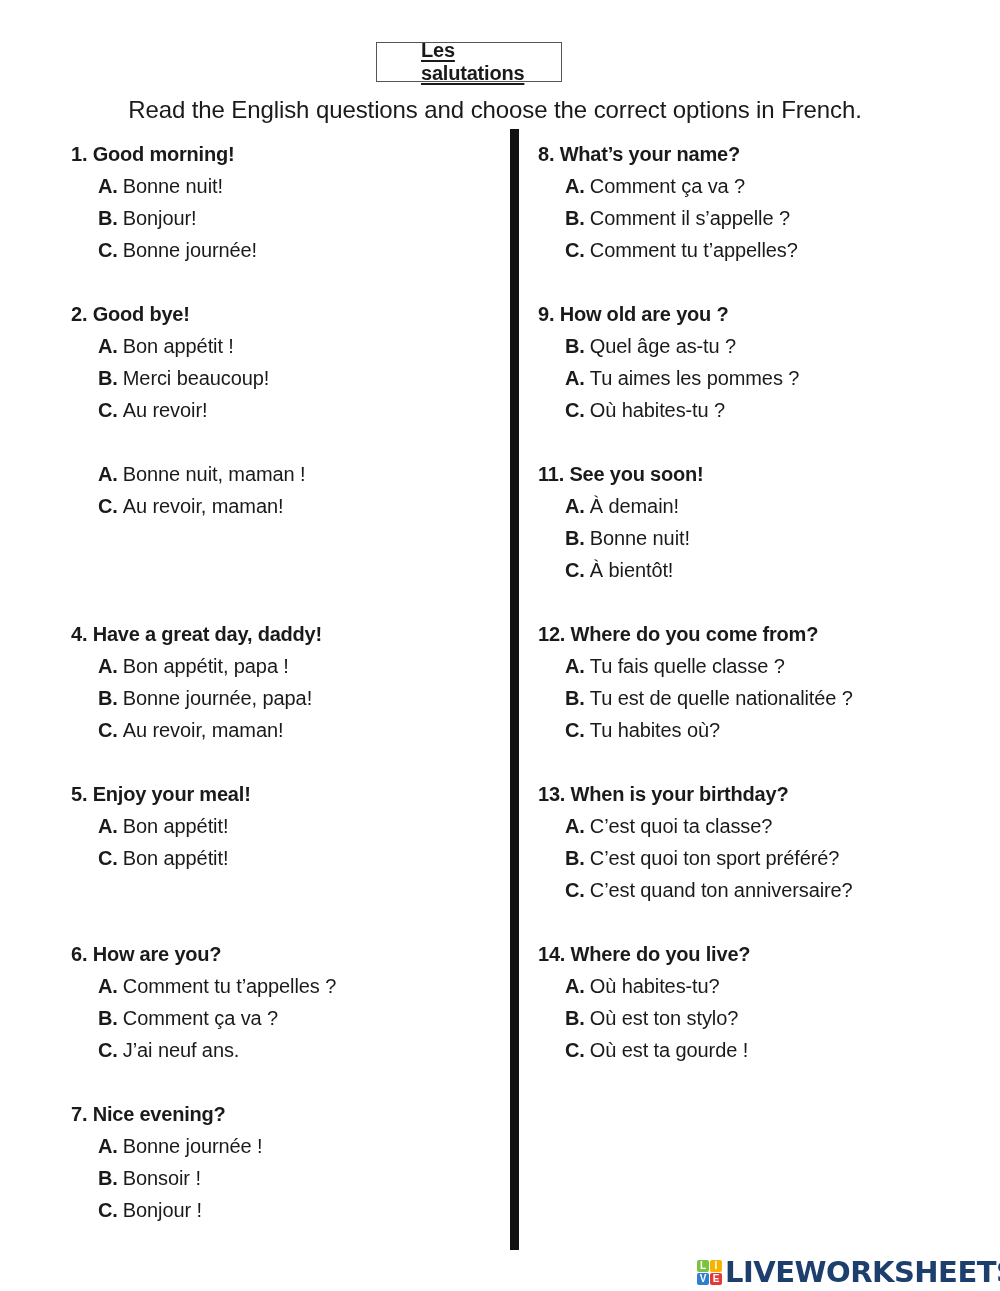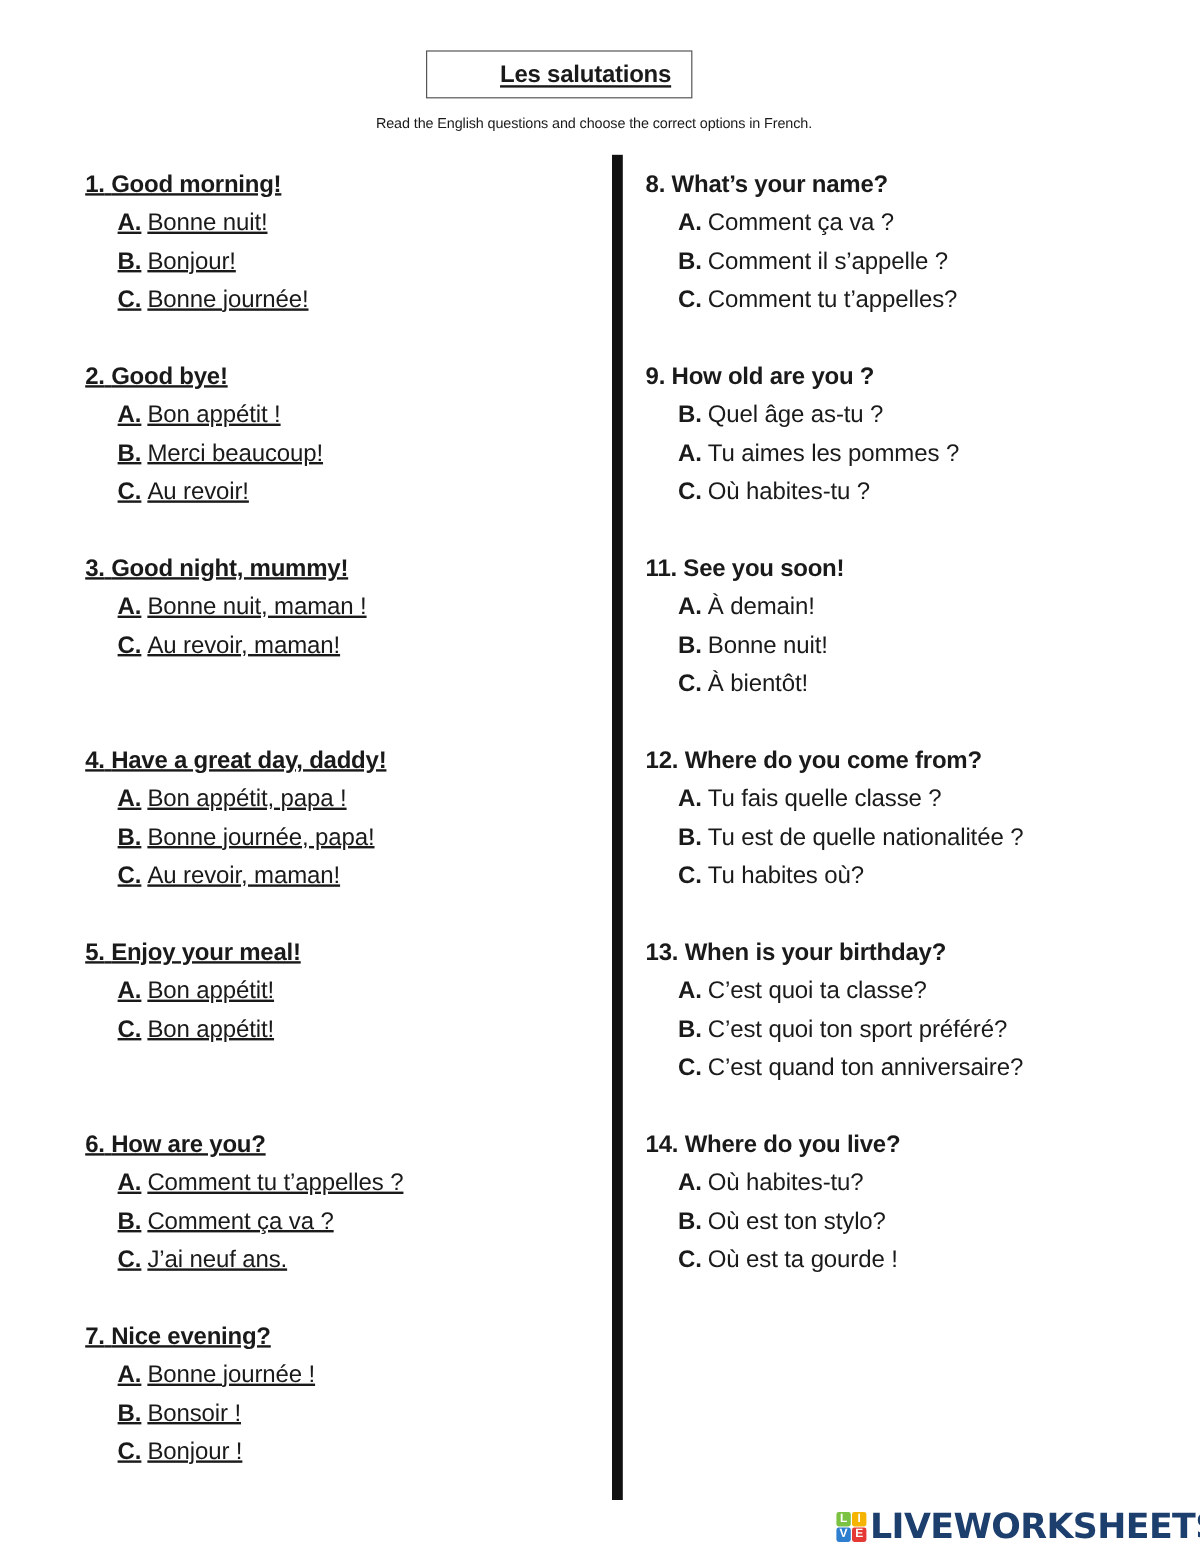--- a/index.html
+++ b/index.html
@@ -10,23 +10,23 @@
     body {
       width: 1000px;
       height: 1291px;
       position: relative;
       overflow: hidden;
       font-family: "Liberation Sans", "DejaVu Sans", sans-serif;
       color: #1a1a1a;
     }
     .title-box {
       position: absolute;
-      left: 355px;
+      left: 376px;
       top: 42px;
-      width: 222px;
+      width: 186px;
       height: 40px;
       border: 1.5px solid #555;
       box-sizing: border-box;
       display: flex;
       align-items: center;
       justify-content: center;
       padding-left: 44px;
     }
     .title-box span {
       font-weight: bold;
@@ -34,36 +34,36 @@
       text-decoration: underline;
       text-underline-offset: 3px;
       letter-spacing: -0.2px;
     }
     .instructions {
       position: absolute;
       left: 0;
       top: 96px;
       width: 990px;
       text-align: center;
-      font-size: 12px;
+      font-size: 24px;
       letter-spacing: -0.1px;
     }
     .divider {
       position: absolute;
       left: 510px;
       top: 129px;
       width: 9px;
       height: 1121px;
       background: #111;
     }
     .column {
       position: absolute;
       top: 138px;
     }
-    .col-left { left: 71px; text-decoration: underline; }
+    .col-left { left: 71px; }
     .col-right { left: 538px; }
     .question {
       height: 320px;
     }
     .question.q-block {
       height: 160px;
     }
     .q-title {
       font-weight: bold;
       font-size: 20px;
@@ -133,21 +133,20 @@
       <div class="option"><span class="opt-letter">B.</span><span>Bonjour!</span></div>
       <div class="option"><span class="opt-letter">C.</span><span>Bonne journée!</span></div>
     </div>
     <div class="question q-block">
       <div class="q-title"><span>2.</span> <span>Good bye!</span></div>
       <div class="option"><span class="opt-letter">A.</span><span>Bon appétit !</span></div>
       <div class="option"><span class="opt-letter">B.</span><span>Merci beaucoup!</span></div>
       <div class="option"><span class="opt-letter">C.</span><span>Au revoir!</span></div>
     </div>
     <div class="question q-block">
-      <div class="q-title"><span>3.</span> <span>Good night, mummy!</span></div>
       <div class="option"><span class="opt-letter">A.</span><span>Bonne nuit, maman !</span></div>
       <div class="option"><span class="opt-letter">C.</span><span>Au revoir, maman!</span></div>
     </div>
     <div class="question q-block">
       <div class="q-title"><span>4.</span> <span>Have a great day, daddy!</span></div>
       <div class="option"><span class="opt-letter">A.</span><span>Bon appétit, papa !</span></div>
       <div class="option"><span class="opt-letter">B.</span><span>Bonne journée, papa!</span></div>
       <div class="option"><span class="opt-letter">C.</span><span>Au revoir, maman!</span></div>
     </div>
     <div class="question q-block">

